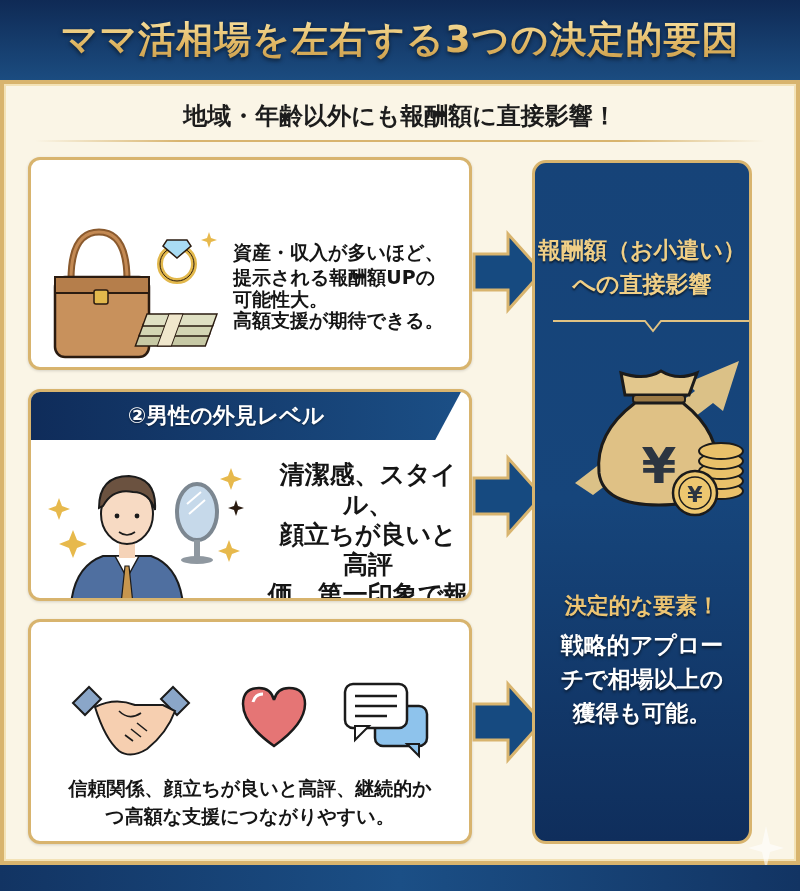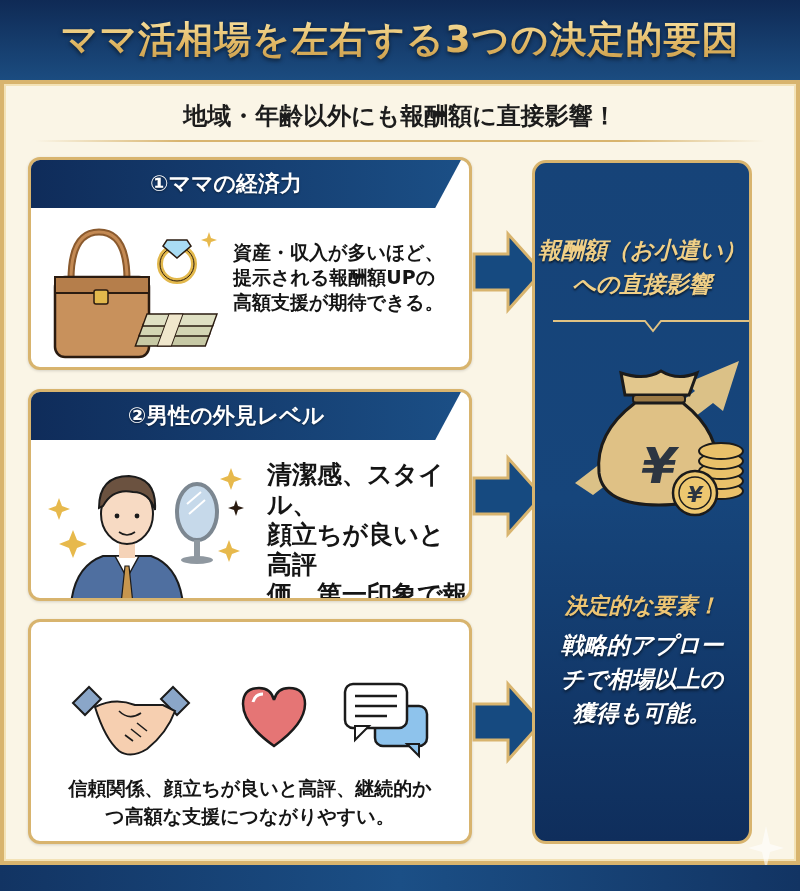--- a/index.html
+++ b/index.html
@@ -62,21 +62,20 @@
     position: absolute; font-size: 19px; font-weight: bold; color: #151515; line-height: 25px;
   }
   .arrow {
     position: absolute; left: 472px; width: 72px; height: 84px;
   }
   .result {
     position: absolute; left: 532px; top: 160px; width: 220px; height: 684px;
     border: 3px solid #d8b46e; border-radius: 14px;
     background: linear-gradient(180deg, #164378 0%, #16457b 50%, #0f2e5c 100%);
     overflow: hidden;
-    font-style: italic;
   }
   .result-title {
     position: absolute; left: 0; top: 70px; width: 100%; text-align: center;
     font-size: 23px; font-weight: bold; line-height: 34px;
     color: #f0cf86; text-shadow: 0 2px 2px rgba(0,0,0,0.55);
   }
   .result-divider {
     position: absolute; left: 18px; top: 156px; width: 200px; height: 16px;
   }
   .result-icon { position: absolute; left: 30px; top: 190px; width: 190px; height: 170px; }
@@ -101,23 +100,20 @@
 <div class="header">
   <h1>ママ活相場を左右する3つの決定的要因</h1>
 </div>
 
 <div class="panel"></div>
 
 <div class="subtitle">地域・年齢以外にも報酬額に直接影響！</div>
 <div class="subtitle-rule"></div>
 
 <div class="card" style="top:157px; height:213px;">
-  <div class="card-title">
-    <span>①ママの経済力</span>
-  </div>
   <svg style="position:absolute; left:18px; top:62px;" width="170" height="140" viewBox="0 0 170 140">
 
     <path d="M22 58 Q22 10 50 10 Q78 10 78 58" fill="none" stroke="#8a5a2e" stroke-width="7"></path>
     <path d="M22 58 Q22 10 50 10 Q78 10 78 58" fill="none" stroke="#c48a54" stroke-width="3"></path>
     <rect x="6" y="55" width="94" height="80" rx="10" fill="#c8915c" stroke="#2a1b10" stroke-width="2.5"></rect>
     <rect x="6" y="55" width="94" height="16" fill="#b57e4b" stroke="#2a1b10" stroke-width="2"></rect>
     <rect x="45" y="68" width="14" height="14" rx="2" fill="#e2b84c" stroke="#2a1b10" stroke-width="1.5"></rect>
 
     <circle cx="128" cy="42" r="17" fill="none" stroke="#e2b84c" stroke-width="6"></circle>
     <circle cx="128" cy="42" r="17" fill="none" stroke="#2a1b10" stroke-width="1"></circle>
@@ -128,25 +124,26 @@
       <rect x="10" y="10" width="70" height="12" fill="#d3d5b3" stroke="#2a1b10" stroke-width="1.5"></rect>
       <rect x="10" y="0" width="70" height="12" fill="#dfe0c3" stroke="#2a1b10" stroke-width="1.5"></rect>
       <rect x="32" y="0" width="14" height="32" fill="#f0e7cc" stroke="#2a1b10" stroke-width="1"></rect>
     </g>
 
     <path d="M160 10 L162 16 L168 18 L162 20 L160 26 L158 20 L152 18 L158 16 Z" fill="#e7b94c"></path>
   </svg>
   <div class="card-text" style="left:202px; top:80px;">
     <div>資産・収入が多いほど、</div>
     <div>提示される報酬額UPの</div>
+    <div style="line-height:18px;">可能性大。</div>
     <div>高額支援が期待できる。</div>
   </div>
 </div>
 
-<div class="card" style="top:389px; height:212px;">
+<div class="card" style="top:389px; height:212px;text-align:center;">
   <div class="card-title">
     <span>②男性の外見レベル</span>
   </div>
   <svg style="position:absolute; left:10px; top:56px;" width="210" height="156" viewBox="0 0 210 156">
 
     <path d="M18 50 L21 58 L29 61 L21 64 L18 72 L15 64 L7 61 L15 58 Z" fill="#e7b94c"></path>
     <path d="M32 82 L36 92 L46 96 L36 100 L32 110 L28 100 L18 96 L28 92 Z" fill="#e7b94c"></path>
     <path d="M190 20 L193 28 L201 31 L193 34 L190 42 L187 34 L179 31 L187 28 Z" fill="#e7b94c"></path>
     <path d="M195 52 L197 58 L203 60 L197 62 L195 68 L193 62 L187 60 L193 58 Z" fill="#2a1b10"></path>
     <path d="M188 92 L191 100 L199 103 L191 106 L188 114 L185 106 L177 103 L185 100 Z" fill="#e7b94c"></path>

